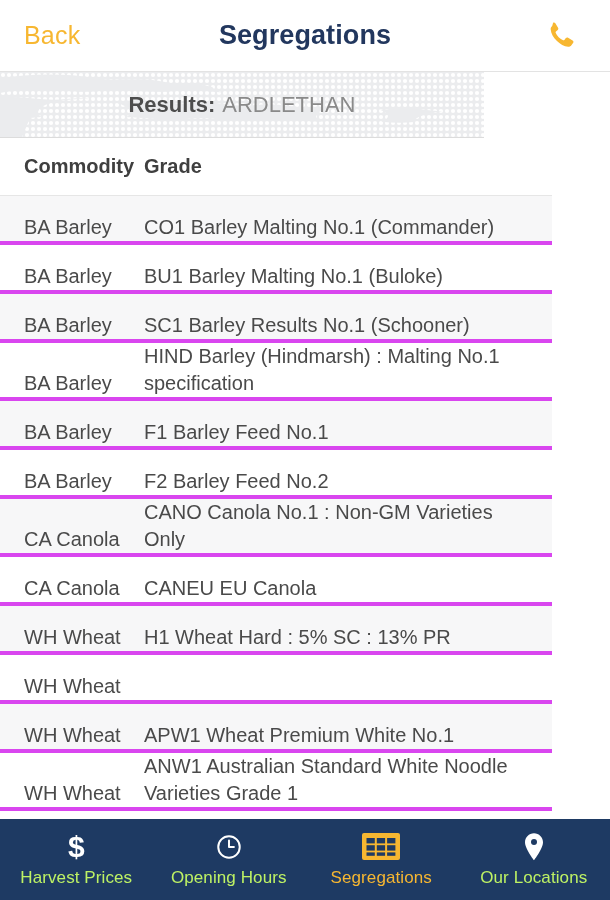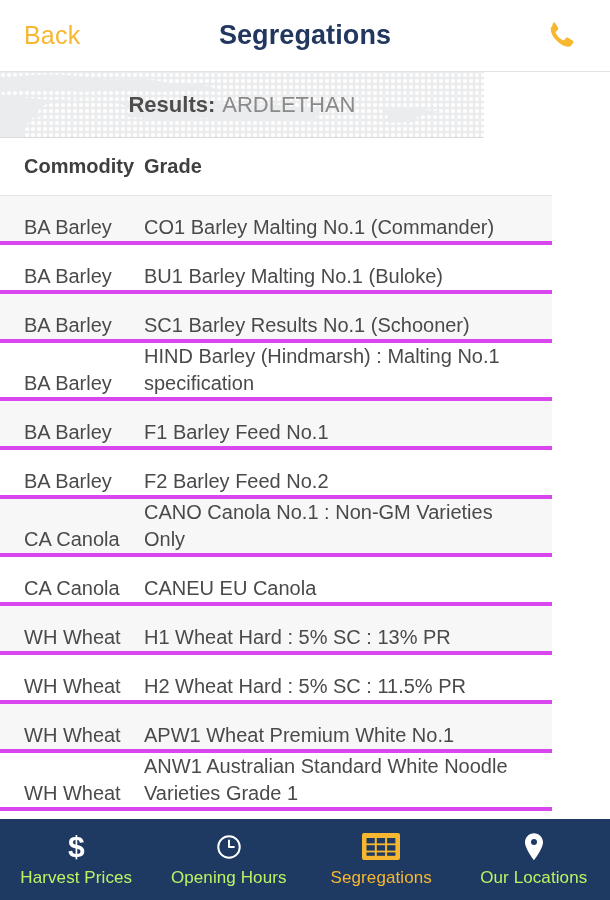--- a/index.html
+++ b/index.html
@@ -289,21 +289,20 @@
         <div class="trow">
           <div class="td col-commodity">CA Canola</div>
           <div class="td col-grade grade">CANEU EU Canola</div>
         </div>
         <div class="trow alt">
           <div class="td col-commodity">WH Wheat</div>
           <div class="td col-grade grade">H1 Wheat Hard : 5% SC : 13% PR</div>
         </div>
         <div class="trow">
           <div class="td col-commodity">WH Wheat</div>
-          <div class="td col-grade grade">H2 Wheat Hard : 5% SC : 11.5% PR</div>
         </div>
         <div class="trow alt">
           <div class="td col-commodity">WH Wheat</div>
           <div class="td col-grade grade">APW1 Wheat Premium White No.1</div>
         </div>
         <div class="trow">
           <div class="td col-commodity">WH Wheat</div>
           <div class="td col-grade grade">ANW1 Australian Standard White Noodle Varieties Grade 1</div>
         </div>
       </div>

